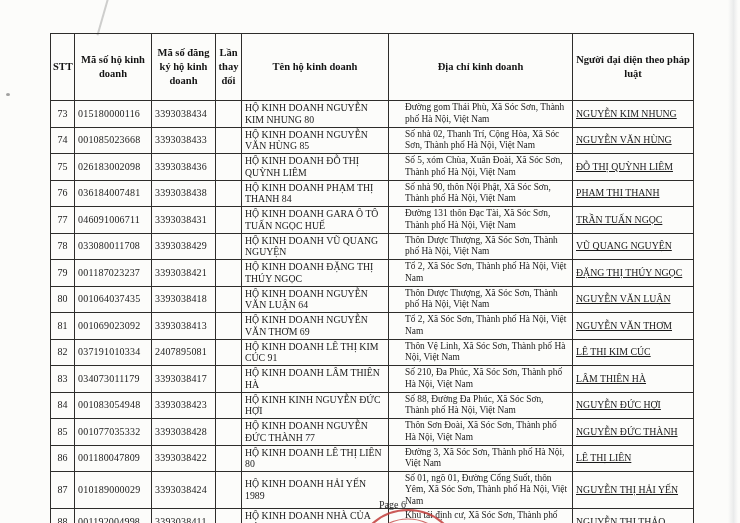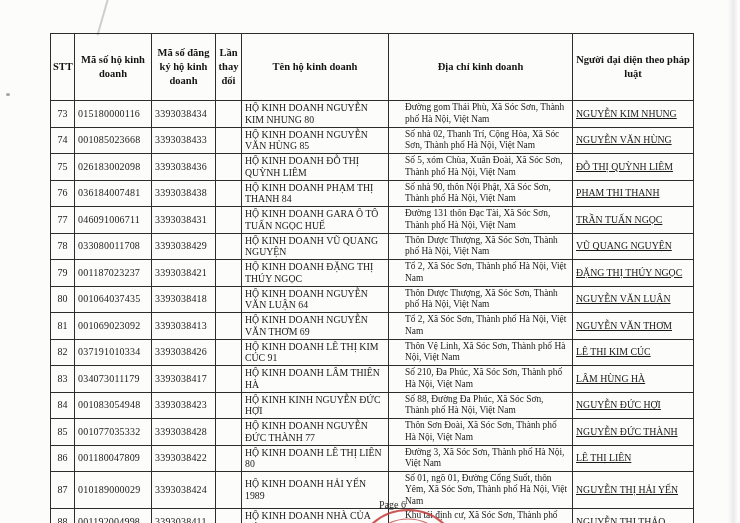--- a/index.html
+++ b/index.html
@@ -171,34 +171,34 @@
           <td class="code">001069023092</td>
           <td class="code">3393038413</td>
           <td class="change"></td>
           <td class="ten">HỘ KINH DOANH NGUYỄN VĂN THƠM 69</td>
           <td class="diachi">Tổ 2, Xã Sóc Sơn, Thành phố Hà Nội, Việt Nam</td>
           <td class="rep">NGUYỄN VĂN THƠM</td>
         </tr>
         <tr>
           <td class="stt">82</td>
           <td class="code">037191010334</td>
-          <td class="code">3393038426</td>
+          <td class="code">2407895081</td>
           <td class="change"></td>
           <td class="ten">HỘ KINH DOANH LÊ THỊ KIM CÚC 91</td>
           <td class="diachi">Thôn Vệ Linh, Xã Sóc Sơn, Thành phố Hà Nội, Việt Nam</td>
           <td class="rep">LÊ THỊ KIM CÚC</td>
         </tr>
         <tr>
           <td class="stt">83</td>
           <td class="code">034073011179</td>
           <td class="code">3393038417</td>
           <td class="change"></td>
           <td class="ten">HỘ KINH DOANH LÂM THIÊN HÀ</td>
           <td class="diachi">Số 210, Đa Phúc, Xã Sóc Sơn, Thành phố Hà Nội, Việt Nam</td>
-          <td class="rep">LÂM HÙNG HÀ</td>
+          <td class="rep">LÂM THIÊN HÀ</td>
         </tr>
         <tr>
           <td class="stt">84</td>
           <td class="code">001083054948</td>
           <td class="code">3393038423</td>
           <td class="change"></td>
           <td class="ten">HỘ KINH KINH NGUYỄN ĐỨC HỢI</td>
           <td class="diachi">Số 88, Đường Đa Phúc, Xã Sóc Sơn, Thành phố Hà Nội, Việt Nam</td>
           <td class="rep">NGUYỄN ĐỨC HỢI</td>
         </tr>

